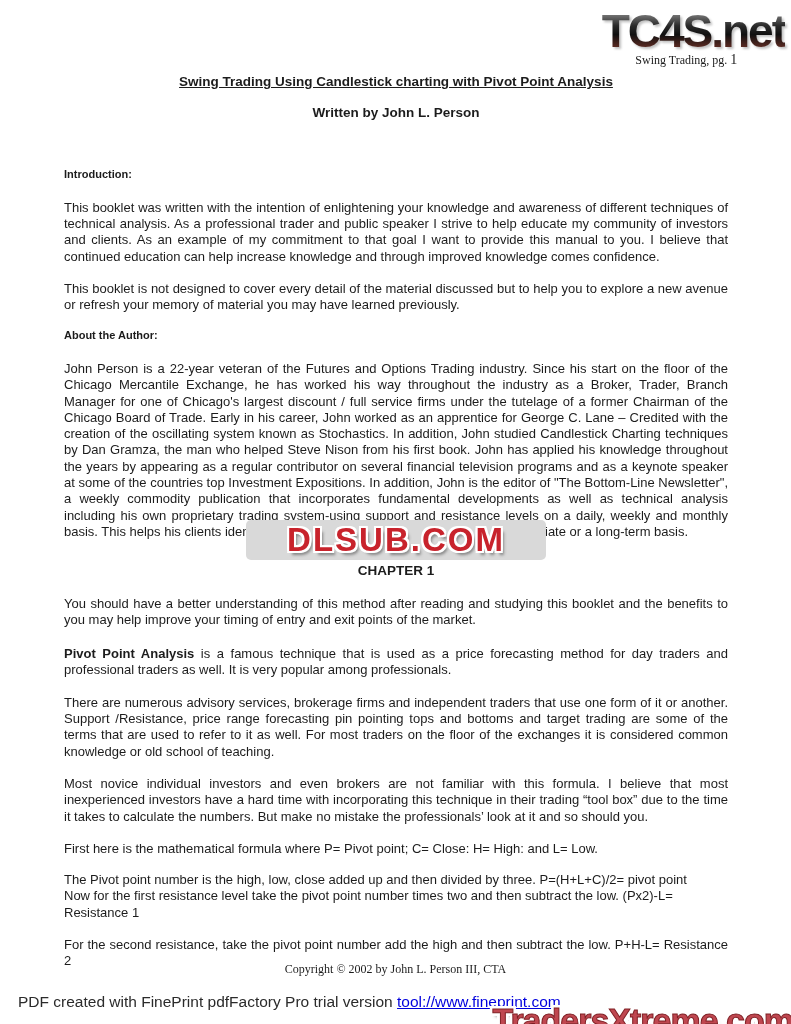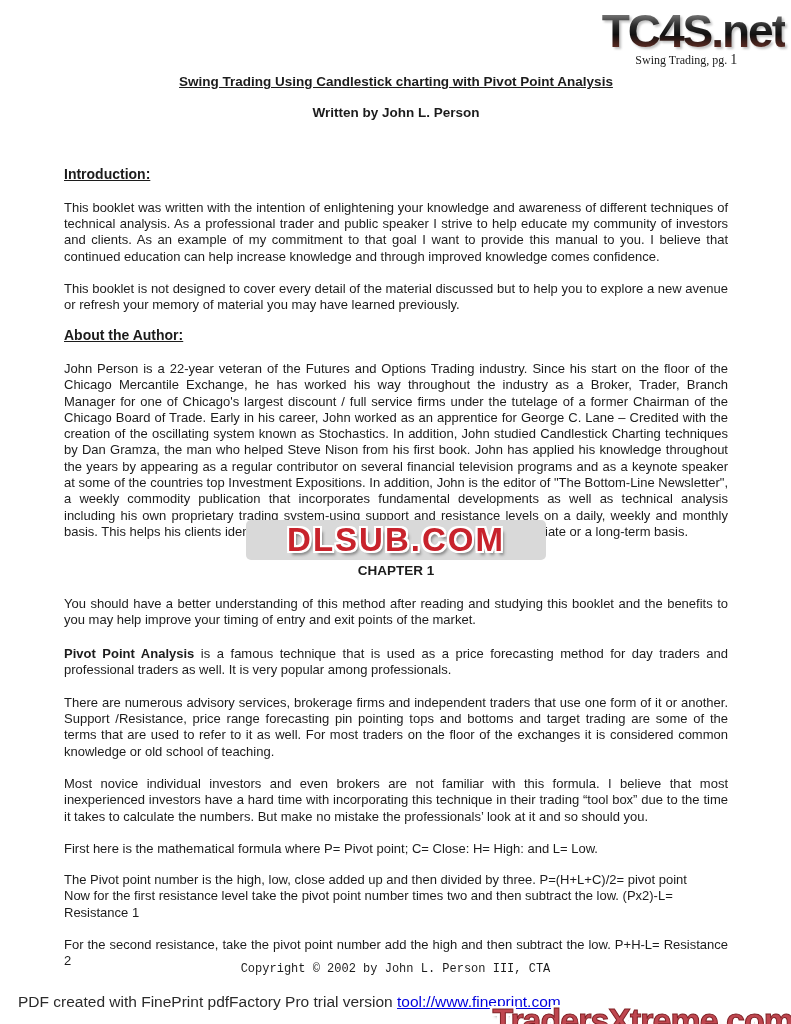--- a/index.html
+++ b/index.html
@@ -66,22 +66,21 @@
     text-decoration: underline;
   }
   .byline {
     margin-top: 15px;
     text-align: center;
     font-weight: bold;
     font-size: 13.5px;
   }
   .sec-heading {
     font-weight: bold;
-    font-size: 14px;
-    text-decoration: underline;
+    font-size: 11px;
   }
   .h-intro  { margin-top: 44px; }
   .h-author { margin-top: 13px; }
   .para {
     text-align: justify;
     margin-top: 18px;
   }
   .para.gap { margin-top: 16px; }
 
   
@@ -118,21 +117,21 @@
   .formula-block { margin-top: 15px; }
   .formula-line { text-align: left; }
 
   
   .copyright {
     position: absolute;
     top: 961px;
     left: 0;
     width: 100%;
     text-align: center;
-    font-family: Liberation Mono, monospace;
+    font-family: Liberation Serif, serif;
     font-size: 12px;
     color: #1c1c1c;
   }
   .pdf-notice {
     position: absolute;
     top: 992px;
     left: 18px;
     font-size: 15.5px;
     line-height: 20px;
     color: #2b2b2b;

